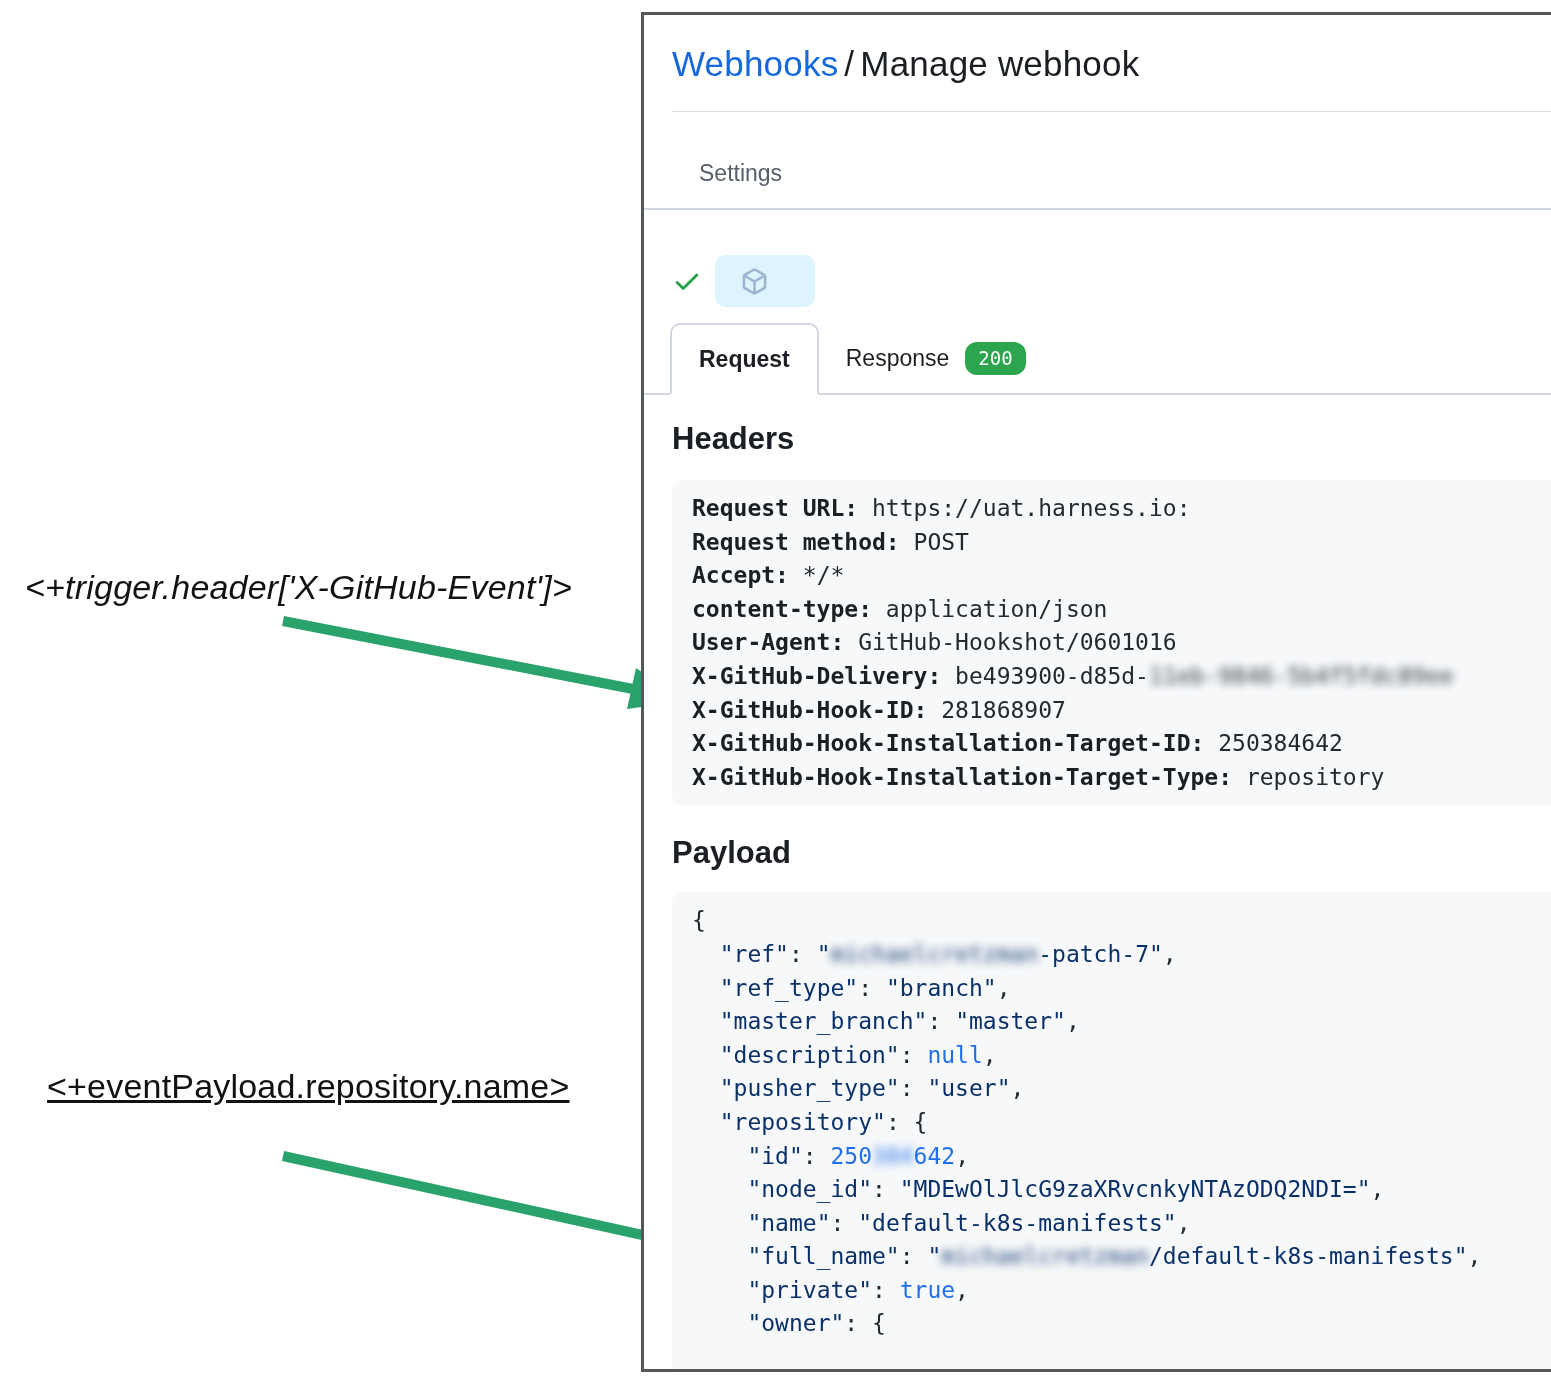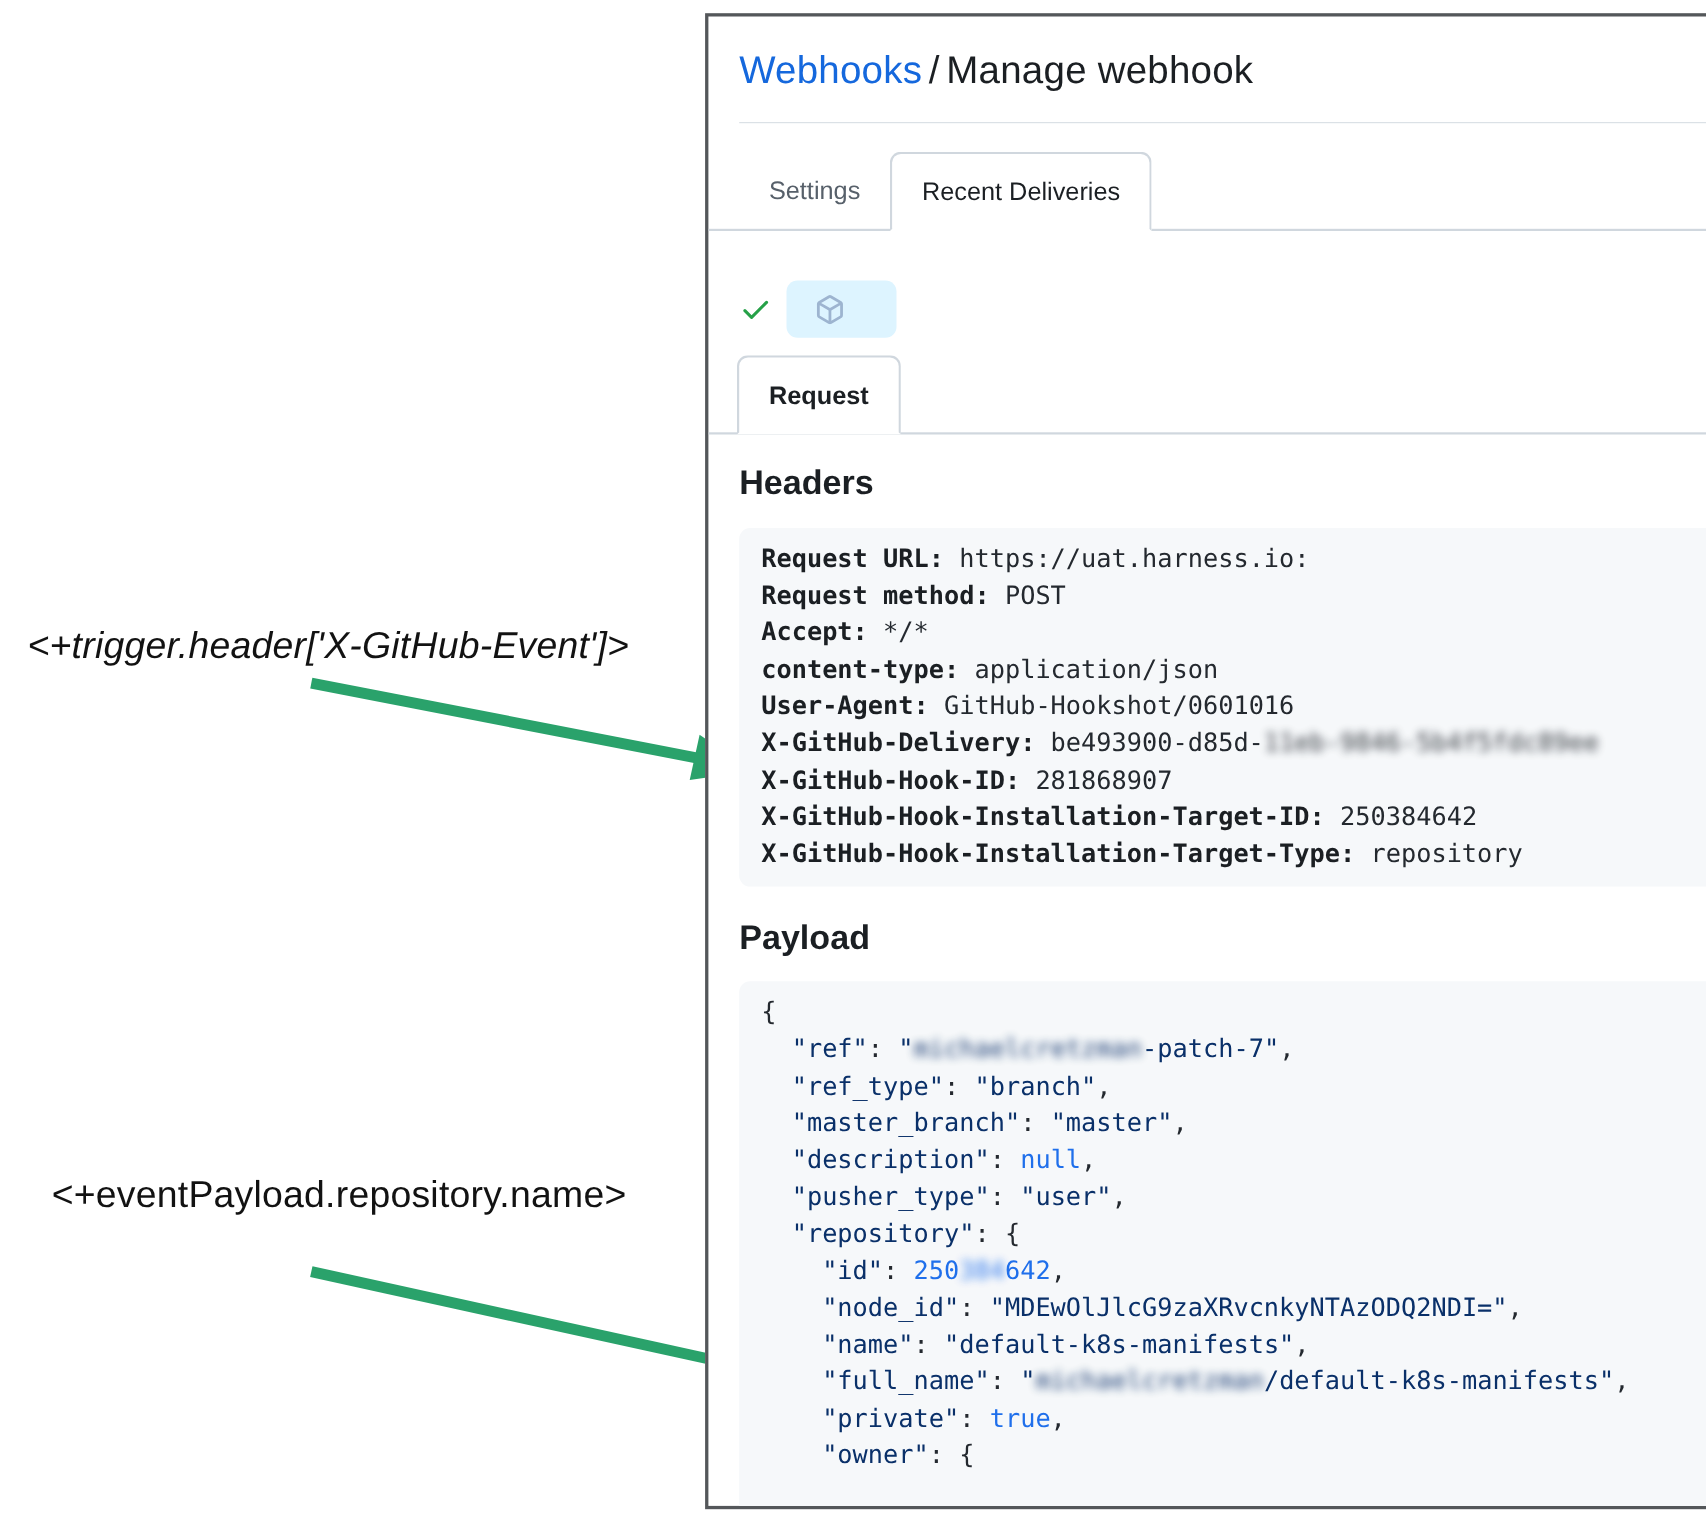--- a/index.html
+++ b/index.html
@@ -69,21 +69,21 @@
   .tok-k{color:var(--json-navy,#0a3069);}
   .tok-s{color:var(--json-navy,#0a3069);}
   .tok-n{color:var(--json-blue,#1f6feb);}
   .blur{filter:blur(4px);opacity:.9;}
   
   .anno{
     position:absolute;font-size:34px;color:#121212;white-space:nowrap;
     letter-spacing:.2px;
   }
   #anno-trigger{left:25px;top:568px;font-style:italic;}
-  #anno-payload{left:47px;top:1067px;}
+  #anno-payload{left:47px;top:1067px;text-decoration:underline;}
   .arrow-overlay{position:absolute;left:0;top:0;pointer-events:none;}
   .arrow-shaft{stroke:var(--arrow-green,#2aa26b);stroke-width:10;fill:none;}
   .arrow-head{fill:var(--arrow-green,#2aa26b);stroke:none;}
 </style>
 </head>
 <body>
 
 <div class="anno" id="anno-trigger">&lt;+trigger.header['X-GitHub-Event']&gt;</div>
 <div class="anno" id="anno-payload">&lt;+eventPayload.repository.name&gt;</div>
 
@@ -101,36 +101,39 @@
 <div class="panel">
 
   <div class="page-title">
     <span class="crumb">Webhooks</span><span class="sep">/</span><span>Manage webhook</span>
   </div>
 
   <div class="title-divider"></div>
 
   <div class="tabbar">
     <div class="tab">Settings</div>
-    <div class="tab active">Recent Deliveries</div>
   </div>
 
   <div class="delivery-row">
     <svg class="check-icon" viewBox="0 0 16 16">
       <path fill="#26a148" d="M13.78 4.22a.75.75 0 0 1 0 1.06l-7.25 7.25a.75.75 0 0 1-1.06 0L2.22 9.28a.751.751 0 0 1 .018-1.042.751.751 0 0 1 1.042-.018L6 10.94l6.72-6.72a.75.75 0 0 1 1.06 0Z"></path>
     </svg>
     <div class="delivery-pill">
       <svg class="pkg-icon" viewBox="0 0 16 16">
         <path fill="#9db4d0" d="m8.878.392 5.25 3.045c.54.314.872.89.872 1.514v6.098a1.75 1.75 0 0 1-.872 1.514l-5.25 3.045a1.75 1.75 0 0 1-1.756 0l-5.25-3.045A1.75 1.75 0 0 1 1 11.049V4.951c0-.624.332-1.2.872-1.514L7.122.392a1.75 1.75 0 0 1 1.756 0ZM7.875 1.69l-4.63 2.685L8 7.133l4.755-2.758-4.63-2.685a.248.248 0 0 0-.25 0ZM2.5 5.677v5.372c0 .09.047.171.125.216l4.625 2.683V8.432Zm6.25 8.271 4.625-2.683a.25.25 0 0 0 .125-.216V5.677L8.75 8.432Z"></path>
       </svg>
     </div>
   </div>
 
   <div class="tabbar subtabs">
     <div class="tab active bold">Request</div>
+    <div class="tab" style="color:#1b1f23;">
+      <span>Response</span>
+      <span class="badge">200</span>
+    </div>
   </div>
 
   <div class="section-title">Headers</div>
 
   <div class="code-block">
       <div class="code-line"><span class="hkey">Request URL:</span><span class="hval"> https://uat.harness.io:</span></div>
       <div class="code-line"><span class="hkey">Request method:</span><span class="hval"> POST</span></div>
       <div class="code-line"><span class="hkey">Accept:</span><span class="hval"> */*</span></div>
       <div class="code-line"><span class="hkey">content-type:</span><span class="hval"> application/json</span></div>
       <div class="code-line"><span class="hkey">User-Agent:</span><span class="hval"> GitHub-Hookshot/0601016</span></div>

